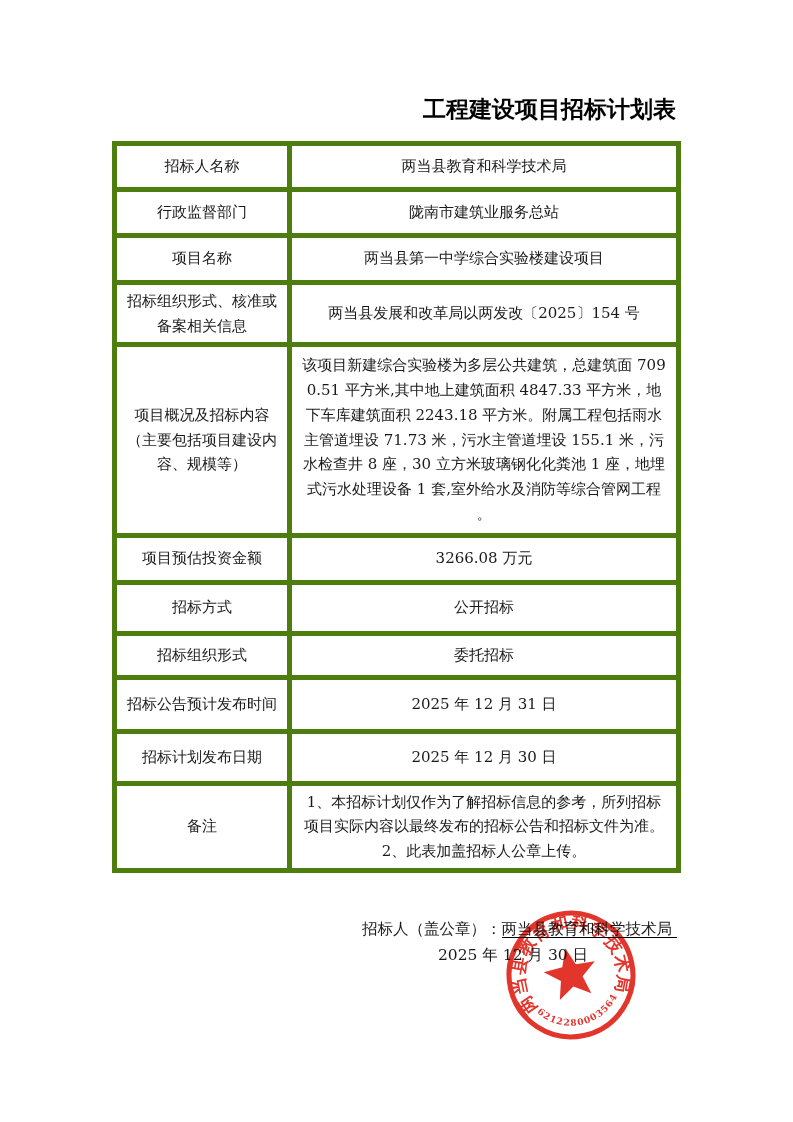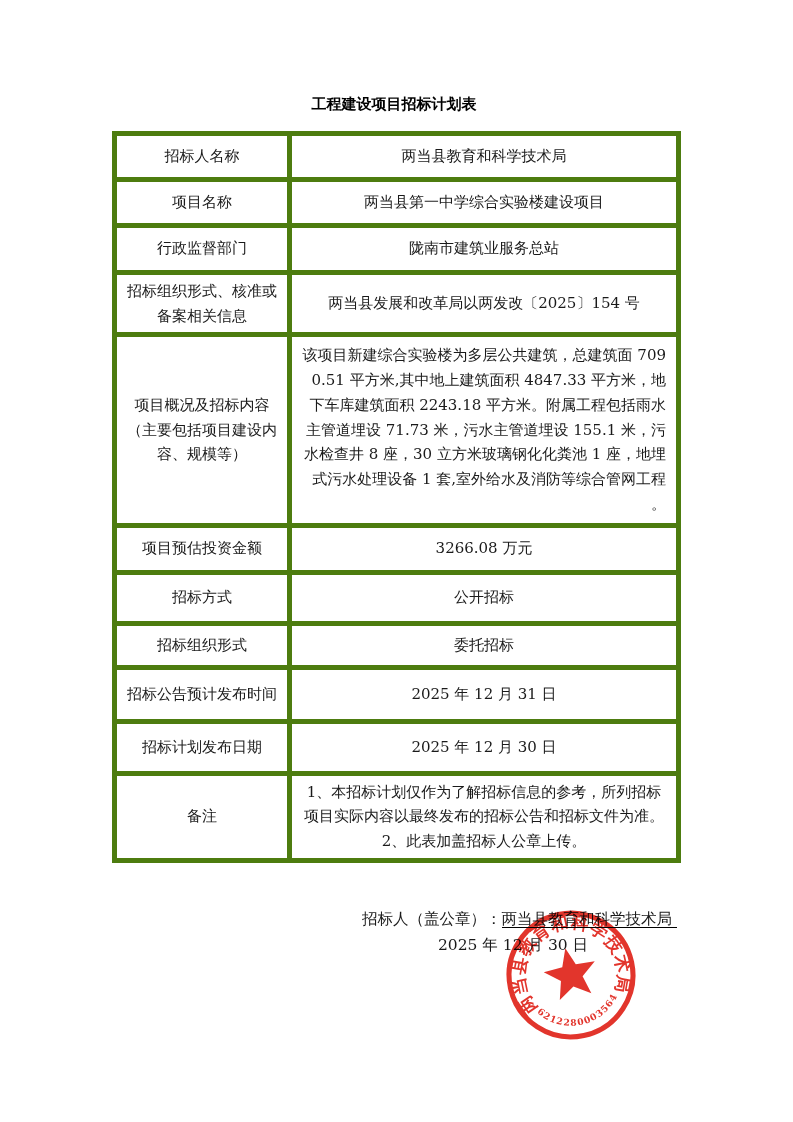--- a/index.html
+++ b/index.html
@@ -10,22 +10,22 @@
     margin: 0 auto;
     background: #ffffff;
     font-family: "DejaVu Serif", "Liberation Serif", serif;
     color: #1a1a1a;
     overflow: hidden;
   }
   .title {
     margin: 0 0 0 112px;
     padding-top: 95px;
     width: 564px;
-    text-align: center;
-    font-size: 15px;
+    text-align: right;
+    font-size: 23px;
     font-weight: bold;
     line-height: 1.25;
     color: #000;
   }
   table.plan-table {
     border-collapse: collapse;
     table-layout: fixed;
     margin: 17px 0 0 112px;
     width: 564px;
   }
@@ -44,21 +44,21 @@
   tr:nth-child(3)  { height: 47px; }
   tr:nth-child(4)  { height: 54px; }
   tr:nth-child(5)  { height: 147px; }
   tr:nth-child(6)  { height: 47px; }
   tr:nth-child(7)  { height: 51px; }
   tr:nth-child(8)  { height: 44px; }
   tr:nth-child(9)  { height: 54px; }
   tr:nth-child(10) { height: 52px; margin-left: 18px; }
   tr:nth-child(11) { height: 63px; }
   tr:nth-child(12) { height: 102px; }
-  tr:nth-child(5)  td.value { text-align: right; padding: 6px 10px; }
+  tr:nth-child(5)  td.value { text-align: center; padding: 6px 10px; }
   tr:nth-child(12) td.value { text-align: right; white-space: pre-line; padding: 6px 10px; }
   .footer { position: relative; }
   .sign-line {
     margin: 44px 0 0 362px;
     font-size: 15.5px;
     line-height: 1.55;
     white-space: nowrap;
     font-family: Liberation Serif, serif;
   }
   .sign-name {
@@ -98,26 +98,26 @@
     <colgroup>
         <col style="width:175px">
         <col style="width:389px">
       </colgroup>
     <tbody>
       <tr>
         <td class="label">招标人名称</td>
         <td class="value">两当县教育和科学技术局</td>
       </tr>
       <tr>
+        <td class="label">行政监督部门</td>
+        <td class="value">陇南市建筑业服务总站</td>
+      </tr>
+      <tr>
         <td class="label">项目名称</td>
         <td class="value">两当县第一中学综合实验楼建设项目</td>
-      </tr>
-      <tr>
-        <td class="label">行政监督部门</td>
-        <td class="value">陇南市建筑业服务总站</td>
       </tr>
       <tr>
         <td class="label">招标组织形式、核准或备案相关信息</td>
         <td class="value">两当县发展和改革局以两发改〔2025〕154 号</td>
       </tr>
       <tr>
         <td class="label">项目概况及招标内容（主要包括项目建设内容、规模等）</td>
         <td class="value">该项目新建综合实验楼为多层公共建筑，总建筑面 7090.51 平方米,其中地上建筑面积 4847.33 平方米，地下车库建筑面积 2243.18 平方米。附属工程包括雨水主管道埋设 71.73 米，污水主管道埋设 155.1 米，污水检查井 8 座，30 立方米玻璃钢化化粪池 1 座，地埋式污水处理设备 1 套,室外给水及消防等综合管网工程 。</td>
       </tr>
       <tr>

